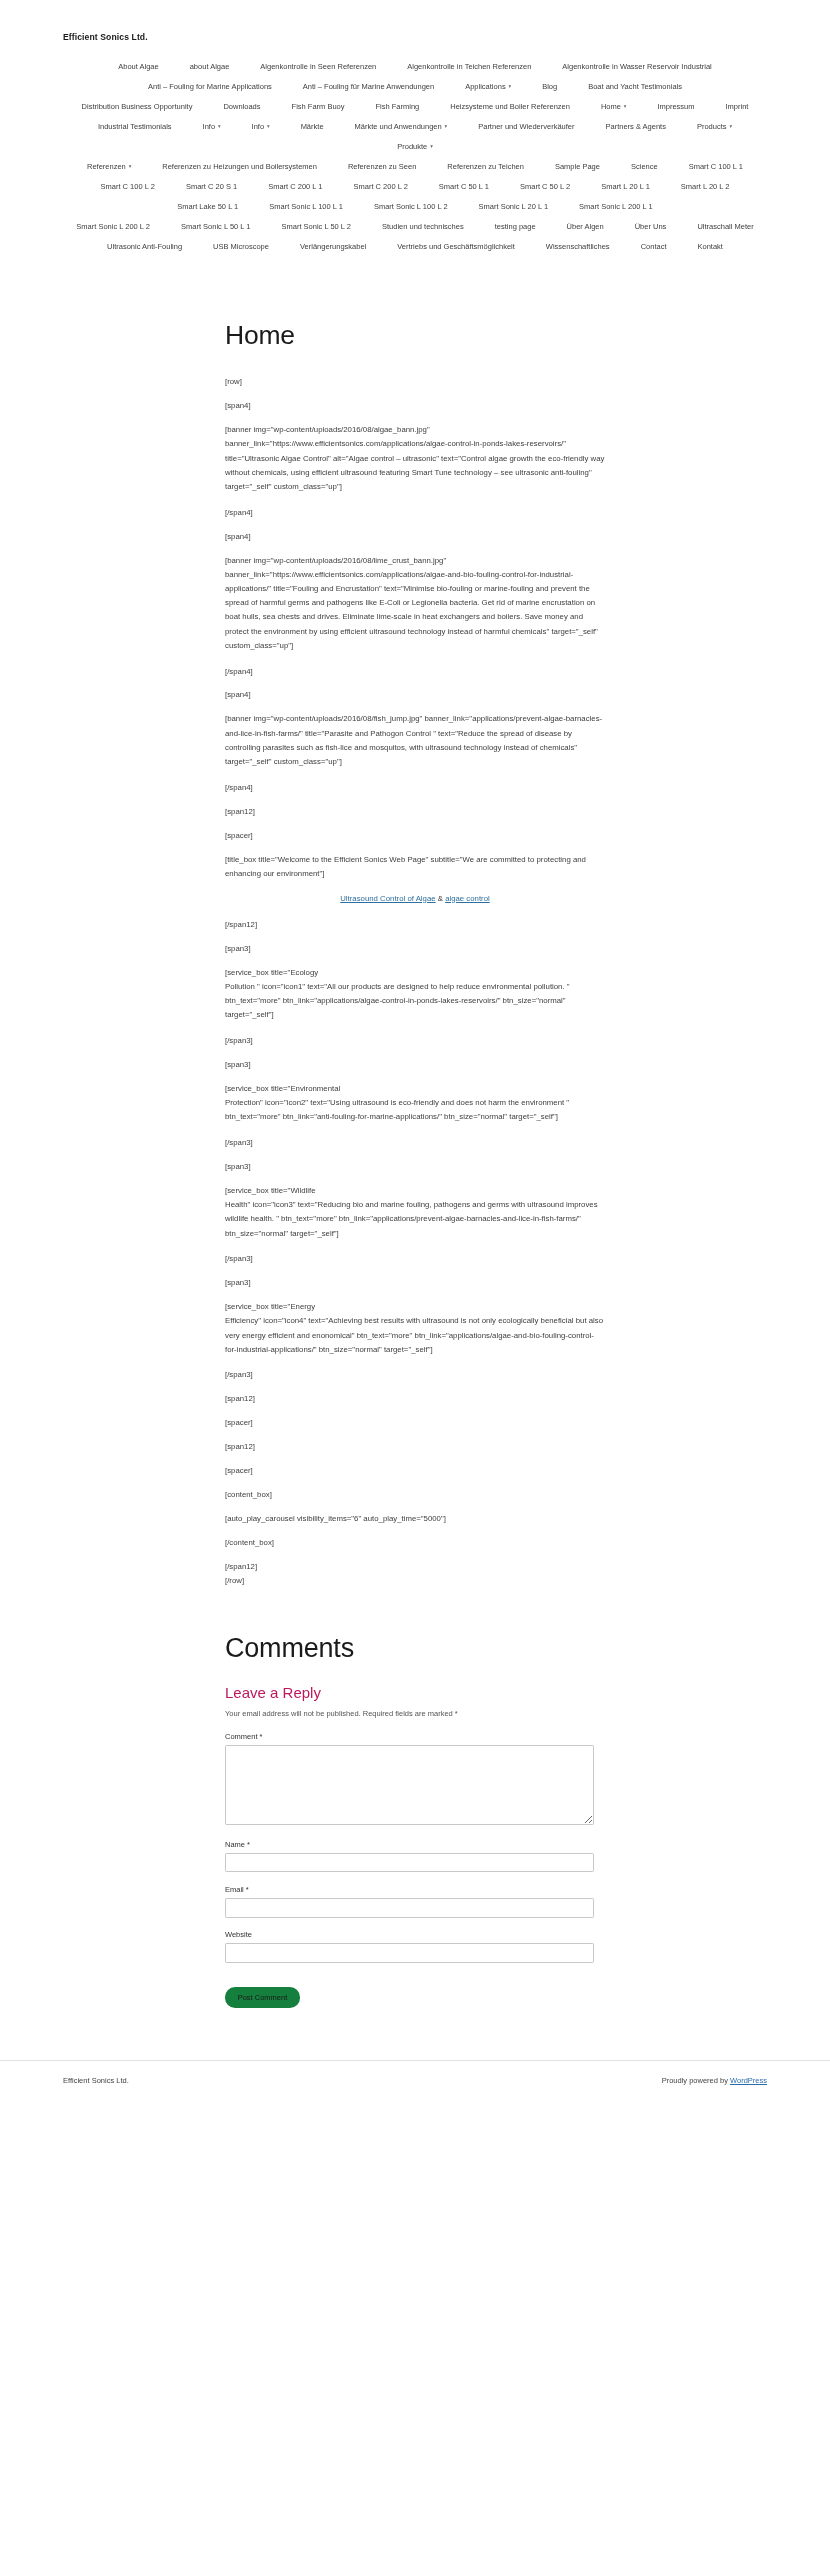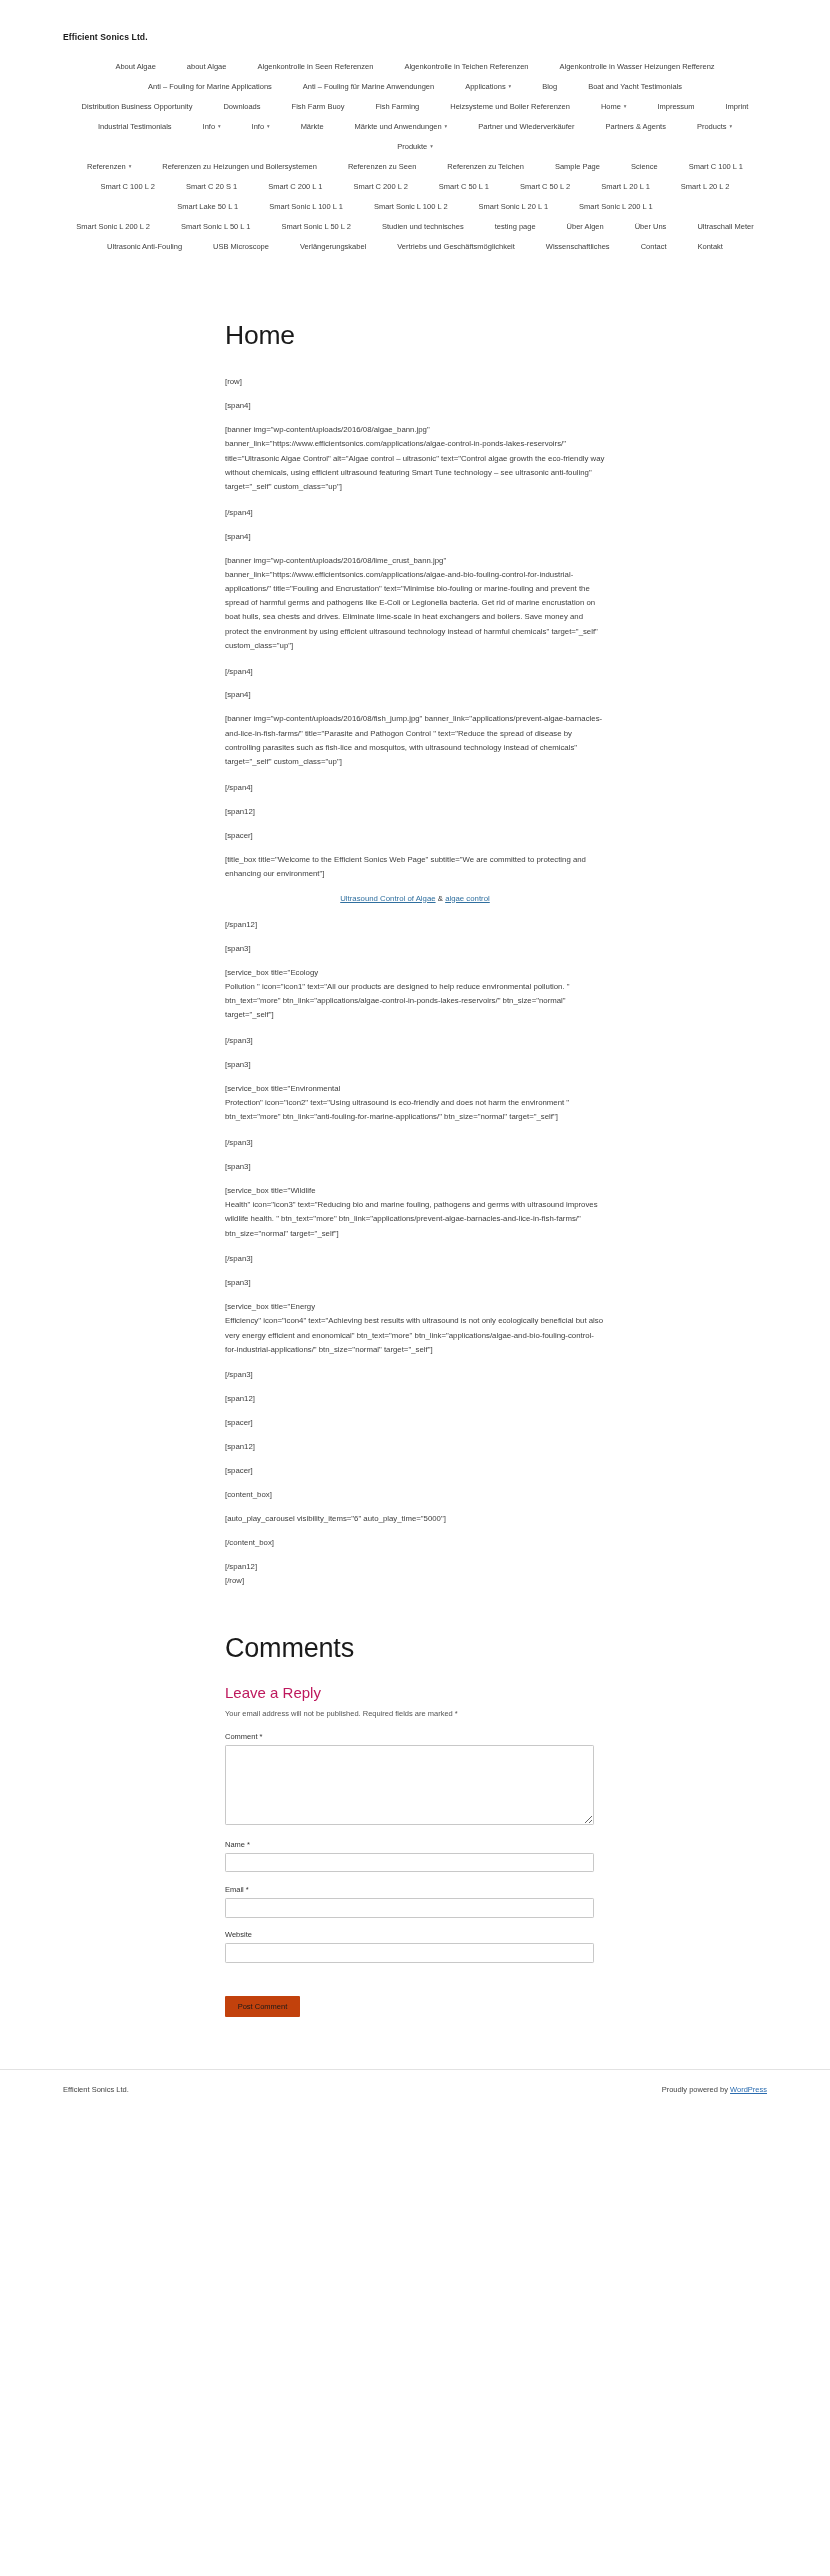--- a/index.html
+++ b/index.html
@@ -129,29 +129,29 @@
     width: 369px;
     height: 19.6px;
     border: 0.6px solid #c8c8c8;
     border-radius: 1.2px;
     padding: 2.3px 4.6px;
     font-family: "Liberation Sans", sans-serif;
     font-size: 7.5px;
     background: #fff;
   }
   .submit-btn {
-    background: #c2410c;
+    background: #15803d;
     border: none;
     color: #1a1a1a;
     font-size: 7.5px;
     padding: 6.3px 12.7px;
-    border-radius: 1px;
+    border-radius: 10px;
     cursor: pointer;
     font-family: "Liberation Sans", sans-serif;
-    margin-top: 20px;
+    margin-top: 11px;
   }
 
   
   .site-footer {
     margin-top: 52px;
     border-top: 0.6px solid #e2e2e2;
     padding: 15px 63px 23px 63px;
     display: flex;
     justify-content: space-between;
     align-items: center;
@@ -166,21 +166,21 @@
 <header class="site-header">
   <div class="site-title">Efficient Sonics Ltd.</div>
 
   <nav class="nav-wrap">
 
     <div class="nav-row">
       <span class="nav-item">About Algae</span>
       <span class="nav-item">about Algae</span>
       <span class="nav-item">Algenkontrolle in Seen Referenzen</span>
       <span class="nav-item">Algenkontrolle in Teichen Referenzen</span>
-      <span class="nav-item">Algenkontrolle in Wasser Heizungen Refferenz</span>
+      <span class="nav-item">Algenkontrolle in Wasser Reservoir Industrial</span>
     </div>
 
     <div class="nav-row">
       <span class="nav-item">Anti – Fouling for Marine Applications</span>
       <span class="nav-item">Anti – Fouling für Marine Anwendungen</span>
       <span class="nav-item"><span>Applications</span><span class="caret">▾</span></span>
       <span class="nav-item">Blog</span>
       <span class="nav-item">Boat and Yacht Testimonials</span>
     </div>
 

